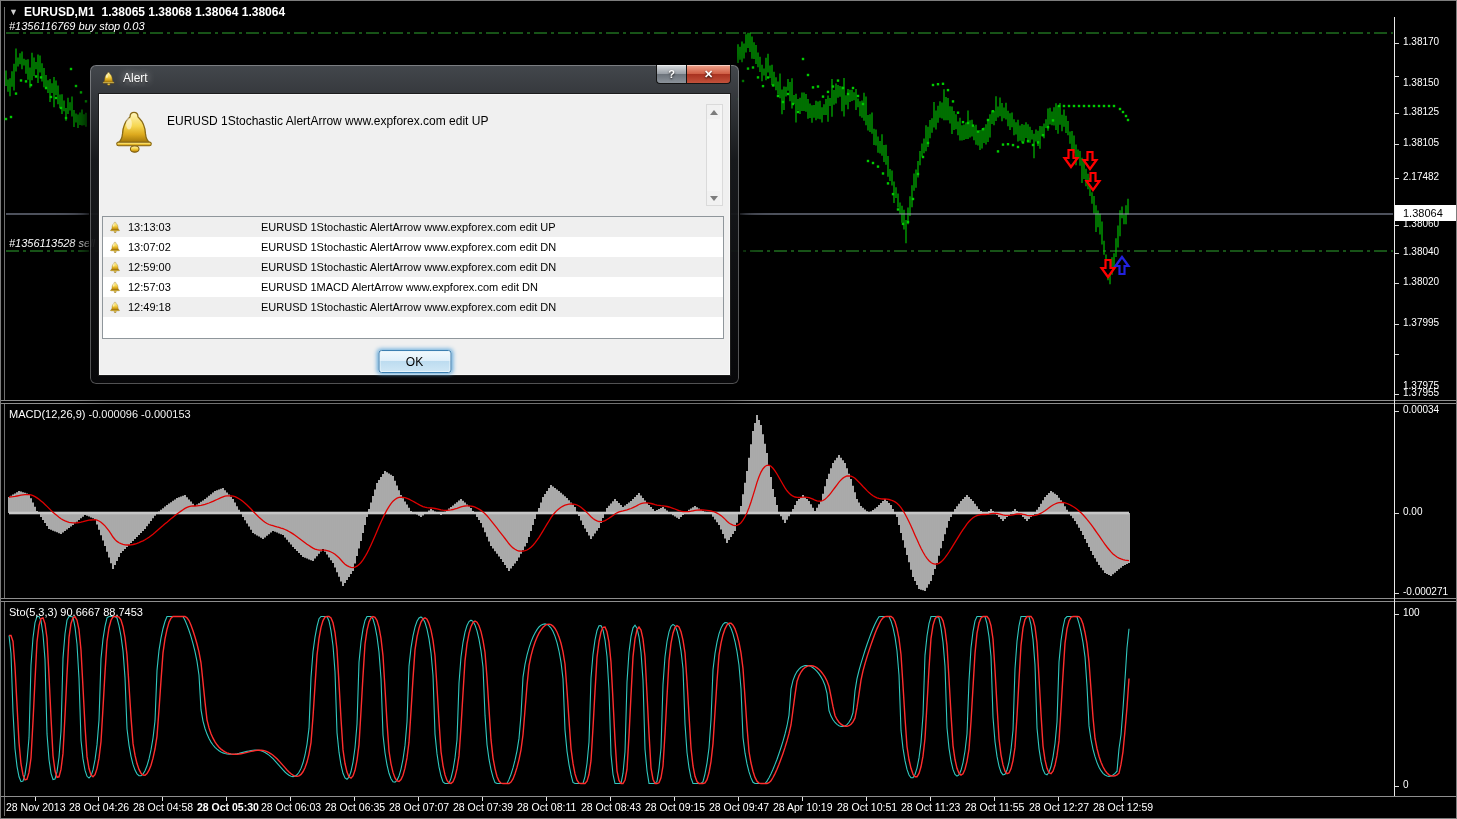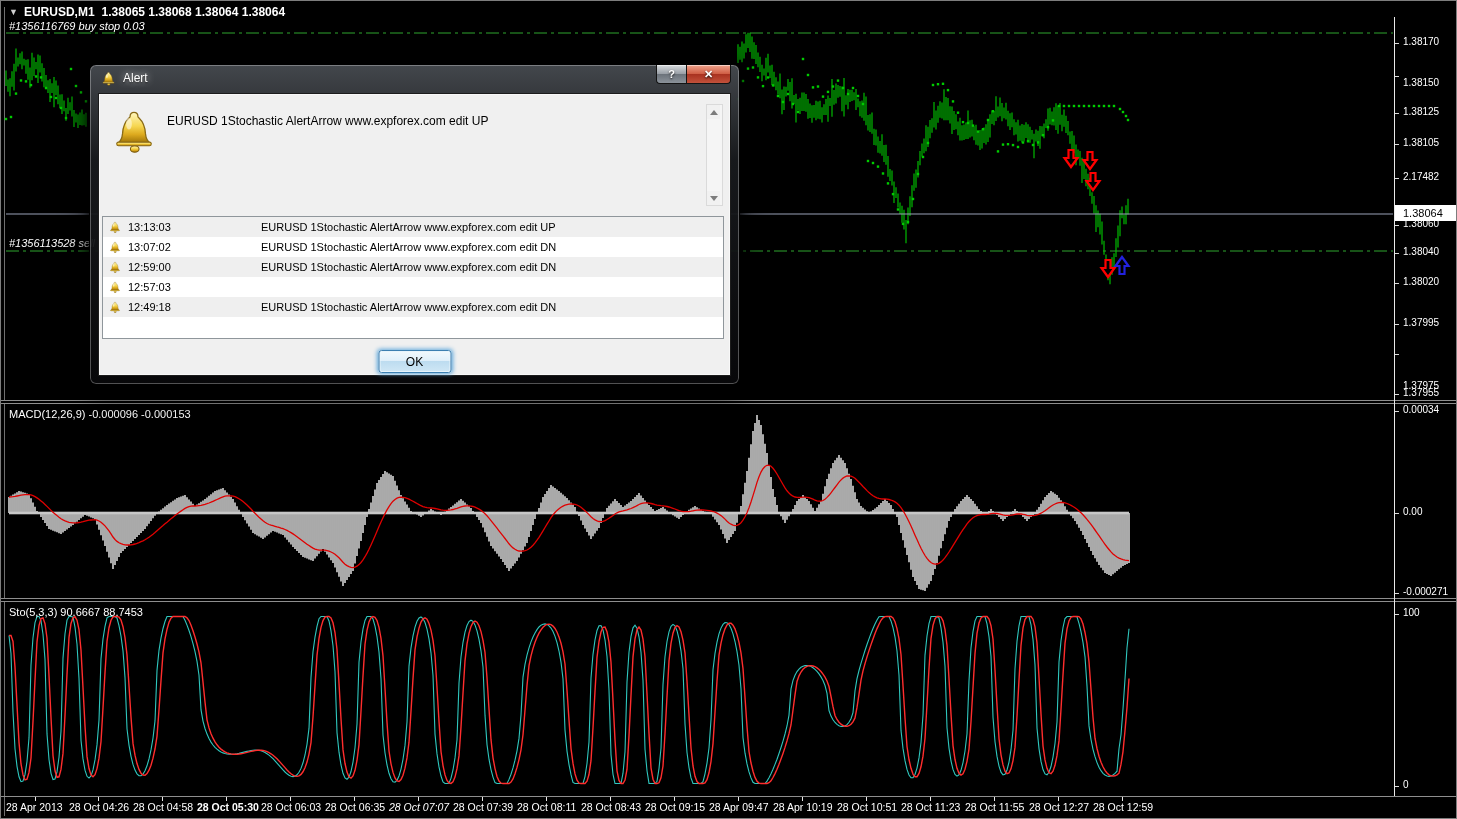--- a/index.html
+++ b/index.html
@@ -1032,43 +1032,43 @@
       <div class="scale-tick-dash" style="top: 512px;"></div>
       <div class="scale-tick-label" style="top: 585px;">-0.000271</div>
       <div class="scale-tick-dash" style="top: 592px;"></div>
       <div class="scale-tick-label" style="top: 606px;">100</div>
       <div class="scale-tick-dash" style="top: 613px;"></div>
       <div class="scale-tick-label" style="top: 778px;">0</div>
       <div class="scale-tick-dash" style="top: 785px;"></div>
     </div>
   <div class="cur-price-box">1.38064</div>
   <div id="timeAxis">
-      <div class="time-axis-label" style="left: 5px;">28 Apr 2013</div>
+      <div class="time-axis-label" style="left: 5px;">28 Nov 2013</div>
       <div class="time-axis-tick" style="left: 34px;"></div>
       <div class="time-axis-label" style="left: 68px;">28 Oct 04:26</div>
       <div class="time-axis-tick" style="left: 97px;"></div>
       <div class="time-axis-label" style="left: 132px;">28 Oct 04:58</div>
       <div class="time-axis-tick" style="left: 161px;"></div>
       <div class="time-axis-label" style="left: 196px; font-weight: bold;">28 Oct 05:30</div>
       <div class="time-axis-tick" style="left: 225px;"></div>
       <div class="time-axis-label" style="left: 260px;">28 Oct 06:03</div>
       <div class="time-axis-tick" style="left: 289px;"></div>
       <div class="time-axis-label" style="left: 324px;">28 Oct 06:35</div>
       <div class="time-axis-tick" style="left: 353px;"></div>
-      <div class="time-axis-label" style="left: 388px; font-style: italic;">28 Oct 07:07</div>
+      <div class="time-axis-label" style="left: 388px;">28 Oct 07:07</div>
       <div class="time-axis-tick" style="left: 417px;"></div>
       <div class="time-axis-label" style="left: 452px;">28 Oct 07:39</div>
       <div class="time-axis-tick" style="left: 481px;"></div>
       <div class="time-axis-label" style="left: 516px;">28 Oct 08:11</div>
       <div class="time-axis-tick" style="left: 545px;"></div>
       <div class="time-axis-label" style="left: 580px;">28 Oct 08:43</div>
       <div class="time-axis-tick" style="left: 609px;"></div>
       <div class="time-axis-label" style="left: 644px;">28 Oct 09:15</div>
       <div class="time-axis-tick" style="left: 673px;"></div>
-      <div class="time-axis-label" style="left: 708px;">28 Apr 09:47</div>
+      <div class="time-axis-label" style="left: 708px;">28 Oct 09:47</div>
       <div class="time-axis-tick" style="left: 737px;"></div>
       <div class="time-axis-label" style="left: 772px;">28 Apr 10:19</div>
       <div class="time-axis-tick" style="left: 801px;"></div>
       <div class="time-axis-label" style="left: 836px;">28 Oct 10:51</div>
       <div class="time-axis-tick" style="left: 865px;"></div>
       <div class="time-axis-label" style="left: 900px;">28 Oct 11:23</div>
       <div class="time-axis-tick" style="left: 929px;"></div>
       <div class="time-axis-label" style="left: 964px;">28 Oct 11:55</div>
       <div class="time-axis-tick" style="left: 993px;"></div>
       <div class="time-axis-label" style="left: 1028px;">28 Oct 12:27</div>
@@ -1135,20 +1135,21 @@
               <use href="#bellsym"></use>
             </svg>
             <span class="rtime">12:59:00</span>
             <span class="rtext">EURUSD 1Stochastic AlertArrow www.expforex.com edit DN</span>
           </div>
           <div class="alert-row">
             <svg class="rbell">
               <use href="#bellsym"></use>
             </svg>
             <span class="rtime">12:57:03</span>
+            <span class="rtext">EURUSD 1MACD AlertArrow www.expforex.com edit DN</span>
           </div>
           <div class="alert-row alt">
             <svg class="rbell">
               <use href="#bellsym"></use>
             </svg>
             <span class="rtime">12:49:18</span>
             <span class="rtext">EURUSD 1Stochastic AlertArrow www.expforex.com edit DN</span>
           </div>
         </div>
       <button class="ok-btn">OK</button>

